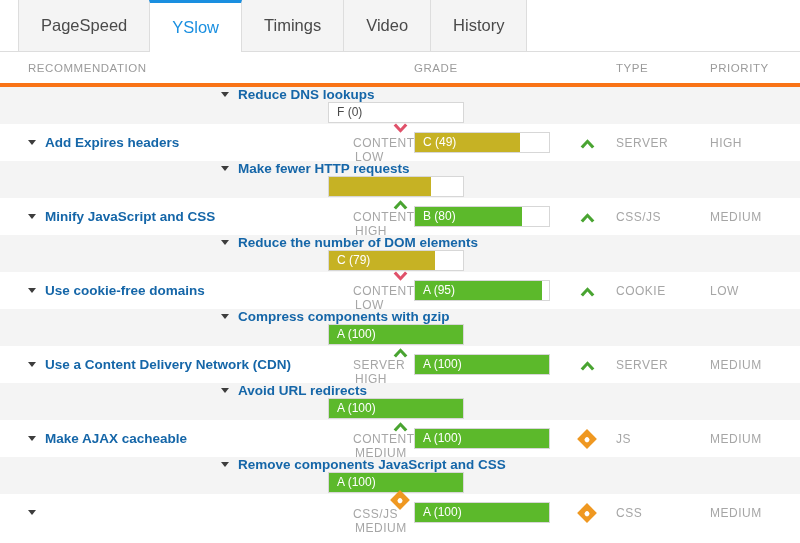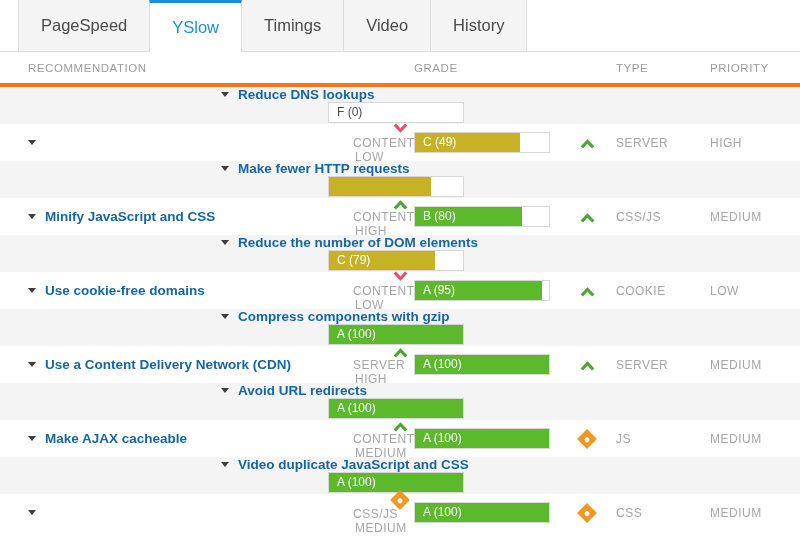--- a/index.html
+++ b/index.html
@@ -191,20 +191,21 @@
           <svg width="17" height="13" viewBox="0 0 17 13" class="chev">
             <path d="M1.6 2.4 L8.5 9.8 L15.4 2.4 L13.0 0.6 L8.5 5.4 L4.0 0.6 Z" fill="#e0516a"></path>
           </svg>
         </div>
         <div class="col-type meta">CONTENT</div>
         <div class="col-prio meta">LOW</div>
       </div>
       <div class="row">
         <div class="col-rec rec-cell">
           <span class="tri"></span>
+          <span class="rec-link">Add Expires headers</span>
         </div>
         <div class="col-grade">
           <div class="gradebar">
             <div class="gradefill" style="width: 78%; background: rgb(198, 178, 36);"></div>
             <div class="gradelabel">C (49)</div>
           </div>
         </div>
         <div class="col-arrow">
           <svg width="17" height="13" viewBox="0 0 17 13" class="chev">
             <path d="M1.6 10.6 L8.5 3.2 L15.4 10.6 L13.0 12.4 L8.5 7.6 L4.0 12.4 Z" fill="#49a431"></path>
@@ -358,21 +359,21 @@
         </div>
         <div class="col-arrow">
           <span class="diamond"></span>
         </div>
         <div class="col-type meta">JS</div>
         <div class="col-prio meta">MEDIUM</div>
       </div>
       <div class="row alt">
         <div class="col-rec rec-cell">
           <span class="tri"></span>
-          <span class="rec-link">Video duplicate JavaScript and CSS</span>
+          <span class="rec-link">Remove components JavaScript and CSS</span>
         </div>
         <div class="col-grade">
           <div class="gradebar">
             <div class="gradefill" style="width: 100%; background: rgb(92, 185, 43);"></div>
             <div class="gradelabel">A (100)</div>
           </div>
         </div>
         <div class="col-arrow">
           <span class="diamond"></span>
         </div>

